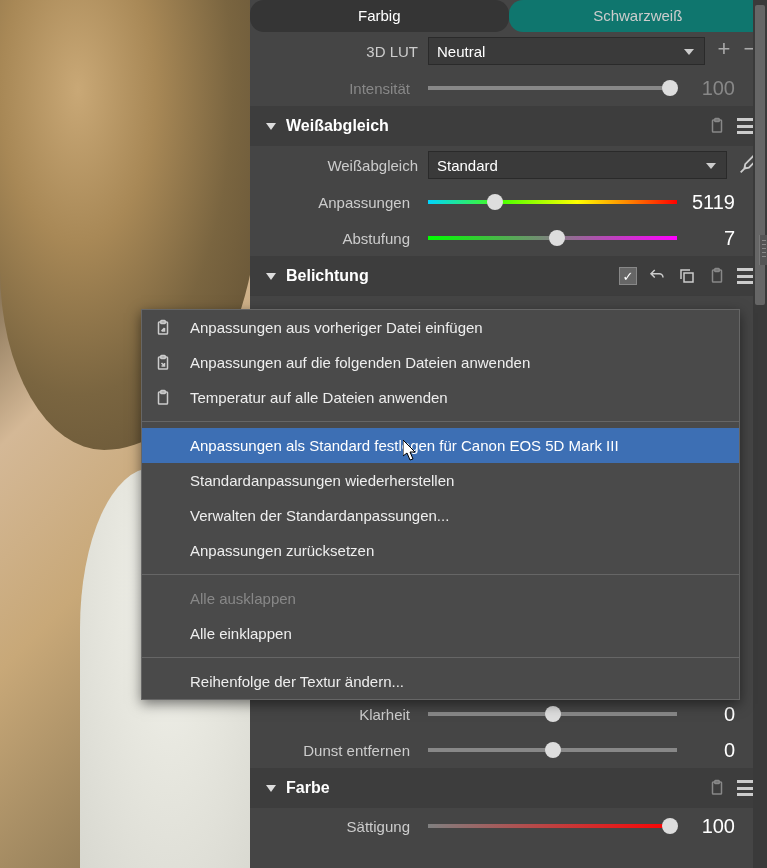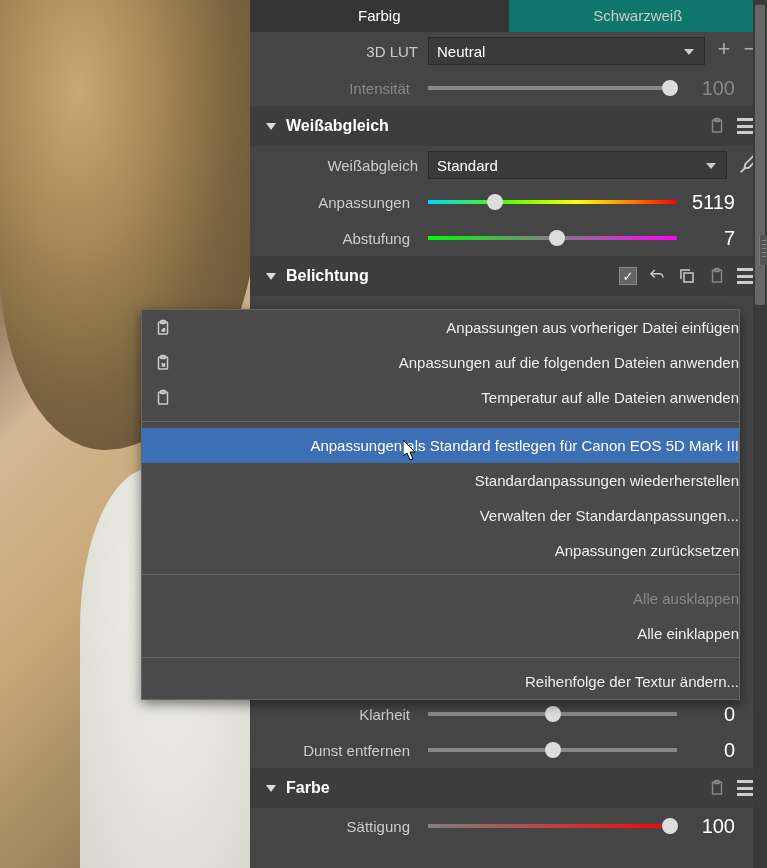--- a/index.html
+++ b/index.html
@@ -3,21 +3,21 @@
 <meta charset="utf-8">
 <style>
 * { margin: 0; padding: 0; box-sizing: border-box; font-family: "Segoe UI", Arial, sans-serif; }
 body { background: #454545; color: #ccc; width: 767px; height: 868px; overflow: hidden; position: relative; }
 .container { display: flex; height: 100%; }
 .image-area { width: 250px; height: 100%; background: linear-gradient(135deg, #8a7050 0%, #6b5a3f 20%, #d4b896 40%, #c8a878 60%, #a08860 80%, #7a6848 100%); position: relative; overflow: hidden; }
 .hair { position: absolute; top: 0; left: 0; width: 260px; height: 450px; background: radial-gradient(ellipse at 30% 20%, #c9a876 0%, #a88856 30%, #7a6540 60%, #5a4a30 100%); border-radius: 0 0 60% 40%; }
 .dress { position: absolute; bottom: 0; left: 80px; width: 180px; height: 400px; background: radial-gradient(ellipse at 50% 30%, #f5f5f0 0%, #e8e8e0 40%, #d8d8d0 100%); border-radius: 40% 40% 0 0; }
 .panel { flex: 1; background: #454545; position: relative; }
 .tabs { display: flex; height: 32px; }
-.tab { flex: 1; text-align: center; line-height: 32px; font-size: 15px; cursor: pointer; }
+.tab { flex: 1; text-align: center; line-height: 32px; font-size: 15px; cursor: pointer; border-radius: 14px; }
 .tab.active { background: #353535; color: #fff; }
 .tab.inactive { background: #0f766e; color: #ccc; }
 .row { display: flex; align-items: center; height: 38px; padding: 7px 8px; }
 .label { flex-shrink: 0; text-align: right; font-size: 15px; color: #ccc; padding-right: 10px; }
 .label.dim { color: #888; }
 .dropdown { background: #3a3a3a; border: 1px solid #2a2a2a; height: 28px; display: flex; align-items: center; padding: 0 8px; flex: 1; position: relative; cursor: pointer; color: #fff; font-size: 15px; }
 .dropdown::after { content: ''; position: absolute; right: 10px; top: 11px; border-left: 5px solid transparent; border-right: 5px solid transparent; border-top: 6px solid #ccc; }
 .plus-minus { display: flex; gap: 8px; margin-left: 10px; }
 .pm-btn { width: 18px; height: 18px; color: #aaa; font-size: 22px; line-height: 14px; text-align: center; cursor: pointer; }
 .slider-row { display: flex; align-items: center; height: 36px; padding-right: 32px; }
@@ -32,21 +32,21 @@
 .section-title { font-weight: 600; font-size: 16px; color: #fff; flex: 1; }
 .header-icons { display: flex; gap: 10px; align-items: center; }
 .icon { width: 20px; height: 20px; cursor: pointer; display: flex; align-items: center; justify-content: center; }
 .icon svg { width: 18px; height: 18px; }
 .checkbox { width: 18px; height: 18px; background: #666; border: 1px solid #888; display: flex; align-items: center; justify-content: center; cursor: pointer; }
 .checkbox::after { content: '✓'; color: #fff; font-size: 13px; }
 .hamburger { width: 20px; height: 16px; display: flex; flex-direction: column; justify-content: space-between; cursor: pointer; }
 .hamburger span { height: 3px; background: #ccc; }
 .eyedropper { width: 22px; height: 22px; margin-left: 10px; cursor: pointer; }
 .context-menu { position: absolute; top: 309px; left: 141px; width: 599px; background: #4a4a4a; border: 1px solid #666; z-index: 100; box-shadow: 0 4px 12px rgba(0,0,0,0.5); }
-.menu-row { display: flex; align-items: center; height: 35px; text-align: right; }
+.menu-row { display: flex; align-items: center; height: 35px; }
 .menu-icon-col { width: 42px; display: flex; align-items: center; justify-content: center; }
 .menu-text { flex: 1; font-size: 15px; color: #eee; padding-left: 6px; }
 .menu-text.dim { color: #888; }
 .menu-row.highlighted { background: #3d6fb4; }
 .menu-row.highlighted .menu-text { color: #fff; }
 .menu-sep { height: 1px; background: #666; margin: 6px 0; }
 .cursor { position: absolute; top: 440px; left: 403px; z-index: 101; }
 .scrollbar { position: absolute; right: 0; top: 0; width: 14px; height: 100%; background: #3a3a3a; }
 .scrollbar-thumb { position: absolute; right: 2px; width: 10px; background: #666; border-radius: 2px; }
 .grip { position: absolute; right: 0; top: 235px; width: 8px; height: 30px; background: #555; border-left: 1px solid #777; }

